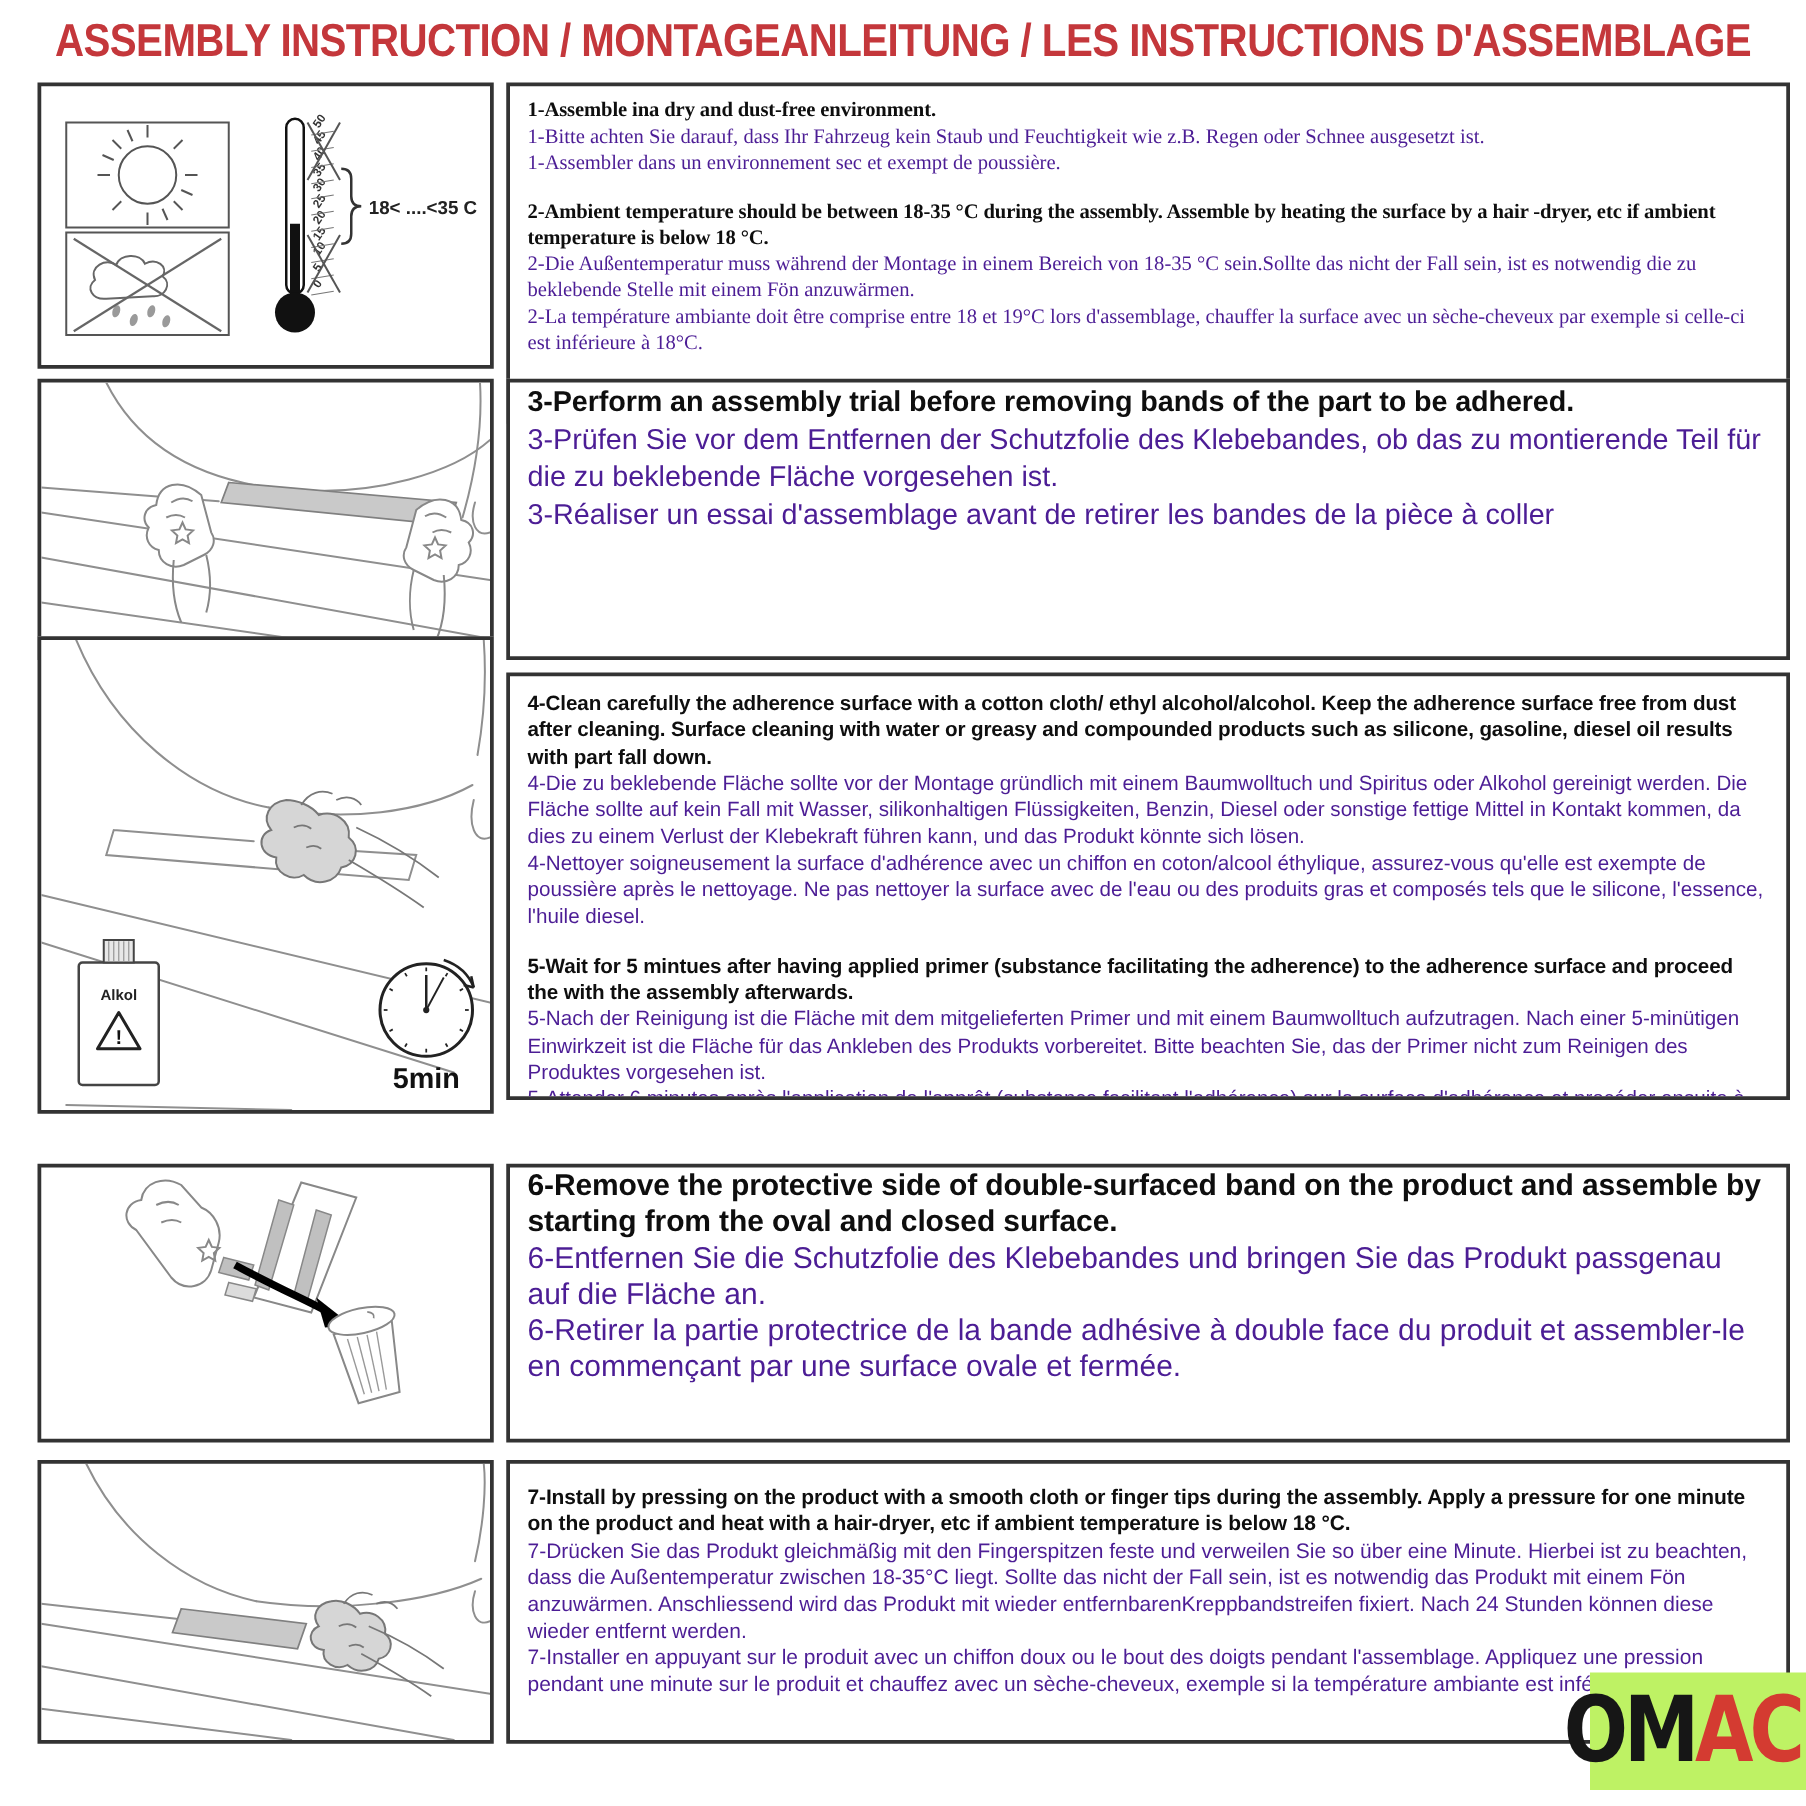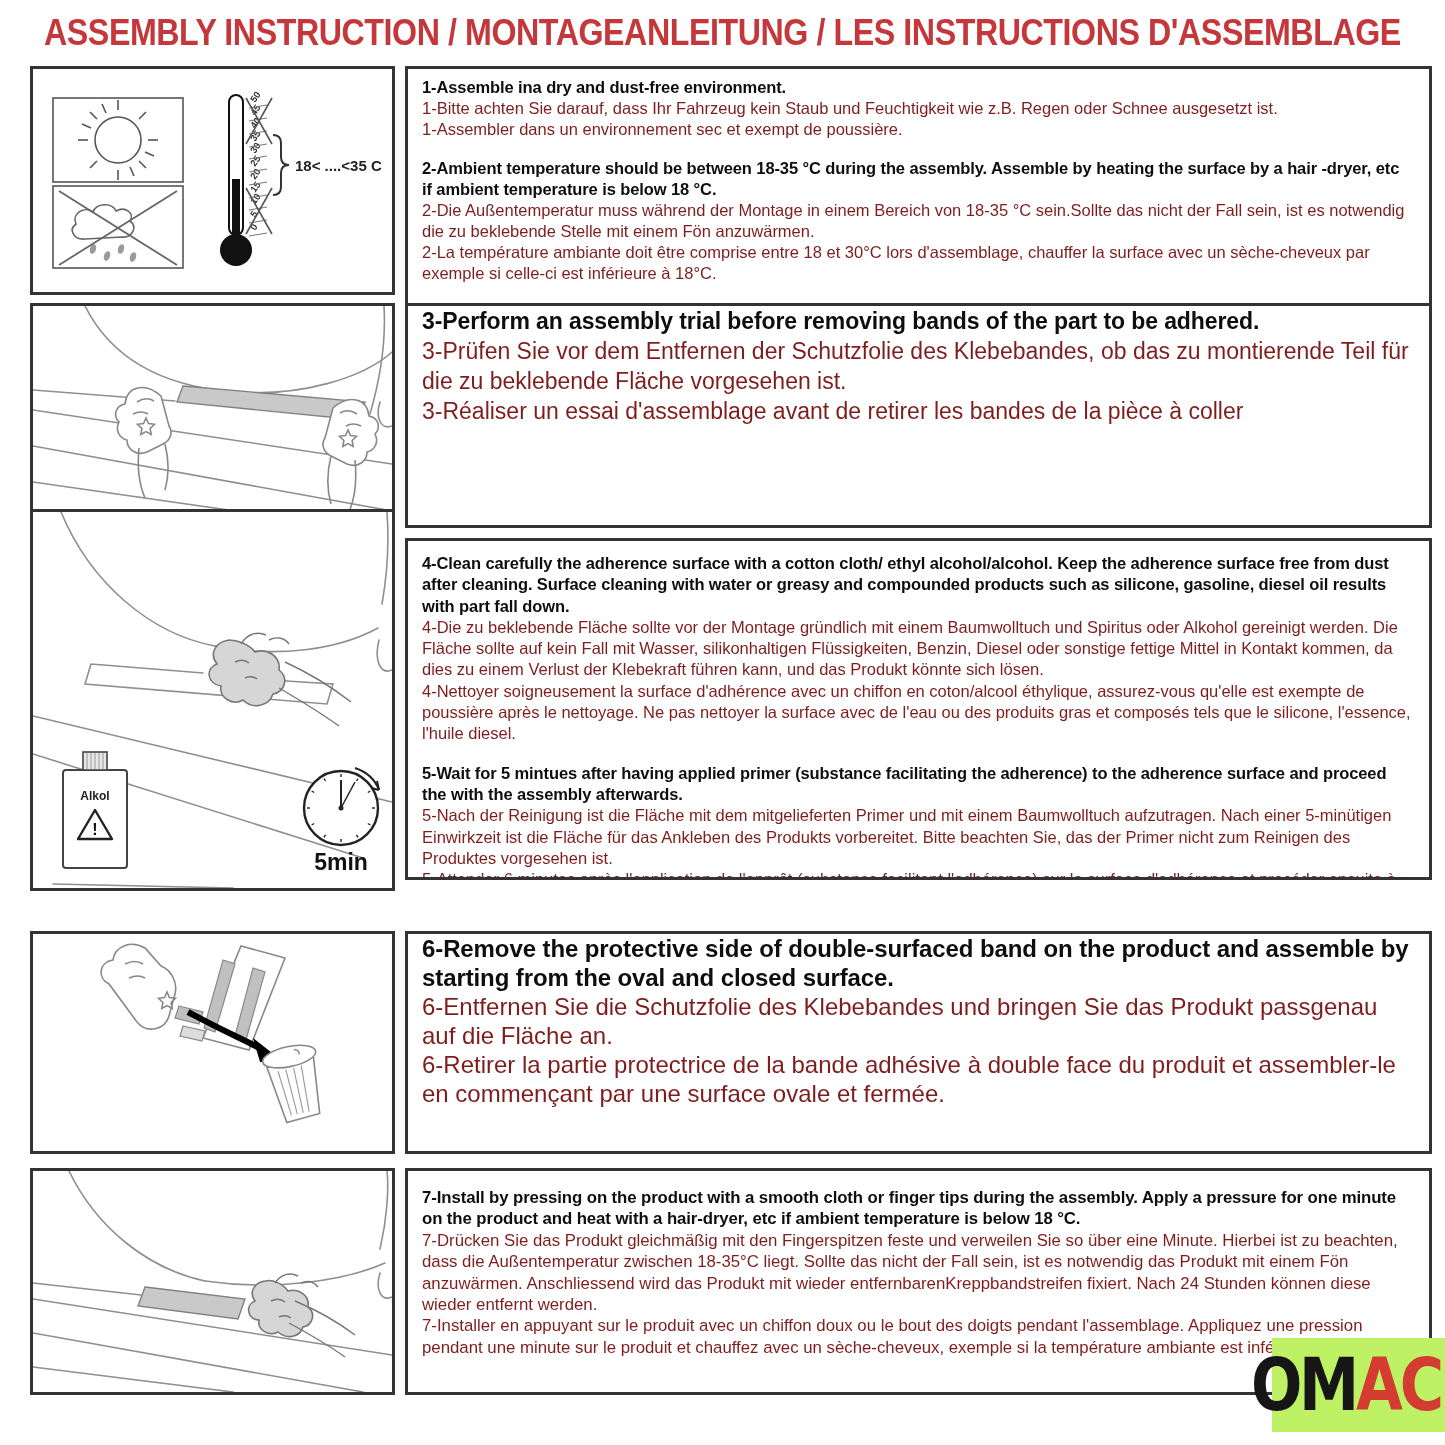--- a/index.html
+++ b/index.html
@@ -4,21 +4,21 @@
 <style>
   html,body{margin:0;padding:0;background:#fff;}
   .page{position:relative;width:1445px;height:1445px;background:#fff;overflow:hidden;
         font-family:"Liberation Sans",sans-serif;}
   .title{position:absolute;left:44px;top:12px;font-size:37px;font-weight:700;color:#C4373B;
          white-space:nowrap;letter-spacing:-.5px;transform:scaleX(.87);transform-origin:left top;}
   .box{position:absolute;border:3px solid #333;background:#fff;box-sizing:border-box;overflow:hidden;}
   .ibox{left:30px;width:365px;}
   .tbox{left:405px;width:1027px;padding:8px 16px 6px 14px;}
   .vcenter{display:flex;flex-direction:column;justify-content:flex-start;padding-top:0;padding-bottom:0;}
-  .ln{margin:0;color:#7f1d1d;}
+  .ln{margin:0;color:#4c1d95;}
   .ln.b{font-weight:700;color:#0e0e0e;letter-spacing:-.1px;}
   .ln.gap{margin-top:18px;}
   .s1 .ln{font-size:16.5px;line-height:21px;}
   .s2 .ln{font-size:23px;line-height:30px;}
   .s3 .ln{font-size:16.5px;line-height:21.3px;}
   .s4 .ln{font-size:24px;line-height:29px;}
   .s5 .ln{font-size:16.8px;line-height:21.4px;}
   svg{display:block;width:100%;height:100%;}
   .logo{position:absolute;left:1272px;top:1338px;width:173px;height:94px;background:#bef264;z-index:5;
         display:flex;align-items:center;justify-content:flex-end;padding-right:4px;box-sizing:border-box;}
@@ -101,28 +101,28 @@
           <line x1="213" y1="29" x2="239" y2="75"></line>
             <line x1="239" y1="29" x2="213" y2="75"></line>
           <line x1="213" y1="119" x2="239" y2="165"></line>
             <line x1="239" y1="119" x2="213" y2="165"></line>
         </g>
       </g>
       <path d="M240,66 Q248,66 248,74 L248,88 Q248,96 256,96 Q248,96 248,104 L248,118 Q248,126 240,126" fill="none" stroke="#333" stroke-width="2"></path>
       <text x="262" y="102" font-size="15" font-weight="600" fill="#222">18&lt; ....&lt;35 C</text>
     </svg>
   </div>
-  <div class="box tbox s1" style="top:66px;height:273px;">
+  <div class="box tbox s1" style="top:66px;height:273px;font-family:Liberation Serif, serif;">
     <div>
         <p class="ln b">1-Assemble ina dry and dust-free environment.</p>
         <p class="ln r">1-Bitte achten Sie darauf, dass Ihr Fahrzeug kein Staub und Feuchtigkeit wie z.B. Regen oder Schnee ausgesetzt ist.</p>
         <p class="ln r">1-Assembler dans un environnement sec et exempt de poussière.</p>
         <p class="ln b gap">2-Ambient temperature should be between 18-35 °C  during the assembly. Assemble by heating the surface by a hair -dryer, etc if ambient temperature is below 18 °C.</p>
         <p class="ln r">2-Die Außentemperatur muss während der Montage in einem Bereich von 18-35 °C  sein.Sollte das nicht der Fall sein, ist es notwendig die zu beklebende Stelle mit einem Fön anzuwärmen.</p>
-        <p class="ln r">2-La température ambiante doit être comprise entre 18 et 30°C lors d'assemblage, chauffer la surface avec un sèche-cheveux par exemple si celle-ci est inférieure à 18°C.</p>
+        <p class="ln r">2-La température ambiante doit être comprise entre 18 et 19°C lors d'assemblage, chauffer la surface avec un sèche-cheveux par exemple si celle-ci est inférieure à 18°C.</p>
       </div>
   </div>
 
   <div class="box ibox" style="top:303px;height:225px;">
     <svg viewBox="0 0 359 219">
       <g stroke="#8f8f8f" stroke-width="1.6" fill="none" stroke-linecap="round">
         <path d="M52,0 C78,52 128,80 200,86 C268,91 330,72 359,46"></path>
         <path d="M337,108 C348,70 353,34 351,0"></path>
         <path d="M359,120 C348,124 342,112 347,96"></path>
         <path d="M0,84 L142,95"></path>

